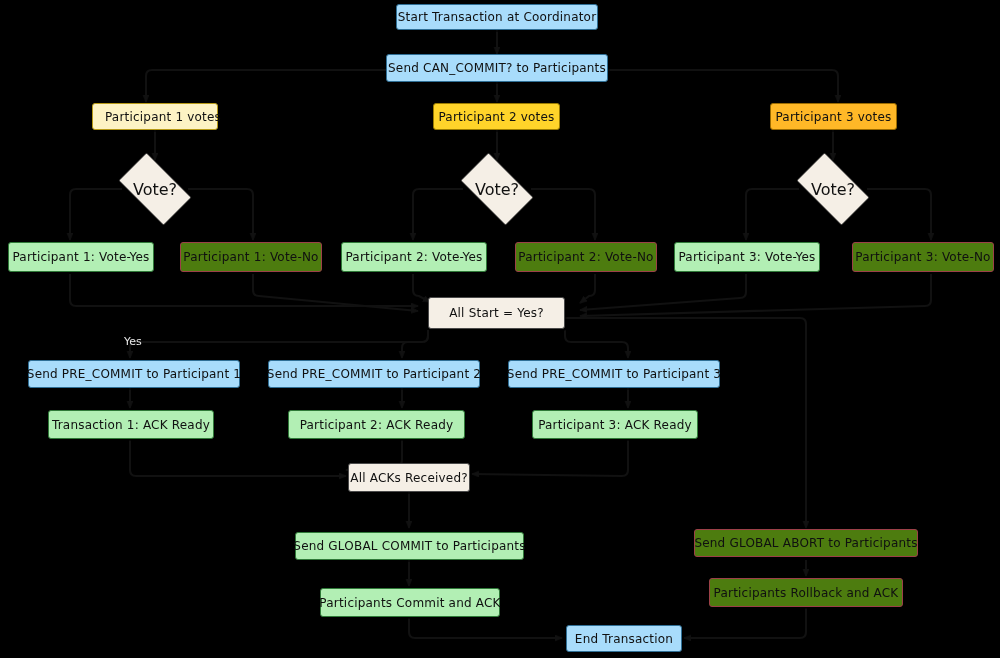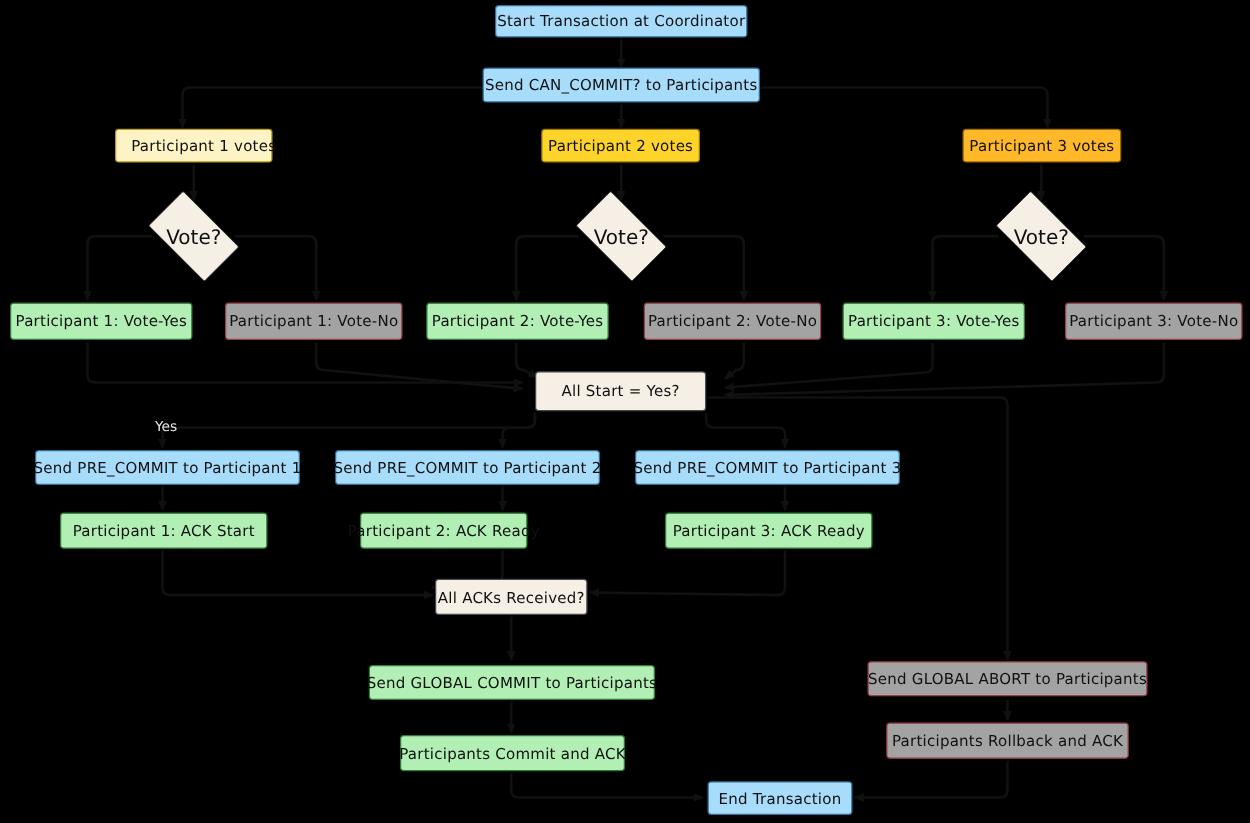--- a/index.html
+++ b/index.html
@@ -33,21 +33,21 @@
     letter-spacing: 0.2px;
     color: #101010;
     text-align: center;
     white-space: nowrap;
     padding: 0 9px;
     font-family: "DejaVu Sans", sans-serif;
     box-shadow: 1.5px 2px 0px rgba(0,0,0,0.55);
   }
   .n-blue   { background: #a8dcfb; border-color: #2f6f96; }
   .n-green  { background: #b2efb4; border-color: #2f7a38; }
-  .n-red    { background: #a3a3a3; border-color: #9c4048; }
+  .n-red    { background: #4d7c0f; border-color: #9c4048; }
   .n-yellow1{ background: #fdf3c4; border-color: #b79a16; }
   .n-yellow2{ background: #ffd42a; border-color: #9b7c00; }
   .n-orange { background: #ffb827; border-color: #9b6b00; }
   .n-beige  { background: #f5efe6; border-color: #4a4a4a; }
 
   .diamond-wrap {
     position: absolute;
     display: flex;
     align-items: center;
     justify-content: center;
@@ -220,24 +220,24 @@
 
   <div class="node n-blue" style="left:268px; top:360px; width:212px; height:28px;">
     <span>Send PRE_COMMIT to Participant 2</span>
   </div>
 
   <div class="node n-blue" style="left:508px; top:360px; width:212px; height:28px;">
     <span>Send PRE_COMMIT to Participant 3</span>
   </div>
 
   <div class="node n-green" style="left:48px; top:410px; width:166px; height:29px;">
-    <span>Participant 1: ACK Start</span>
-  </div>
-
-  <div class="node n-green" style="left:288px; top:410px; width:134px; height:29px;">
+    <span>Transaction 1: ACK Ready</span>
+  </div>
+
+  <div class="node n-green" style="left:288px; top:410px; width:177px; height:29px;">
     <span>Participant 2: ACK Ready</span>
   </div>
 
   <div class="node n-green" style="left:532px; top:410px; width:166px; height:29px;">
     <span>Participant 3: ACK Ready</span>
   </div>
 
   <div class="node n-beige" style="left:348px; top:463px; width:122px; height:29px;">
     <span>All ACKs Received?</span>
   </div>

